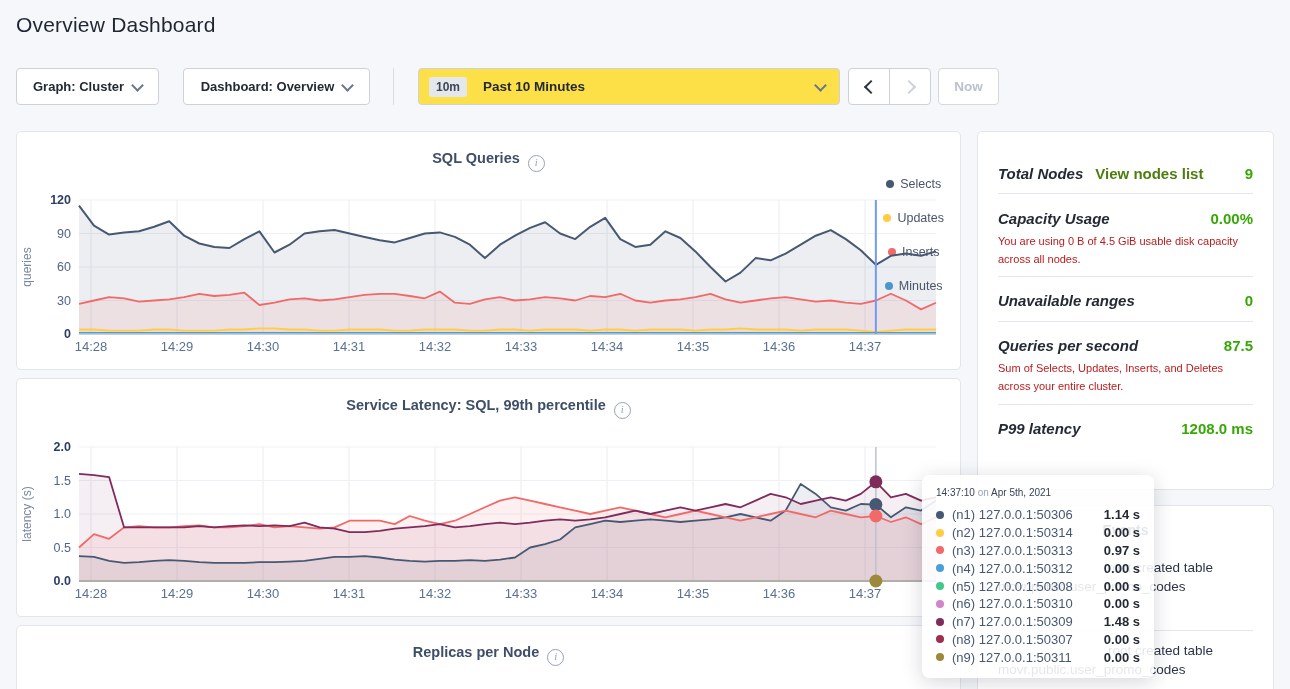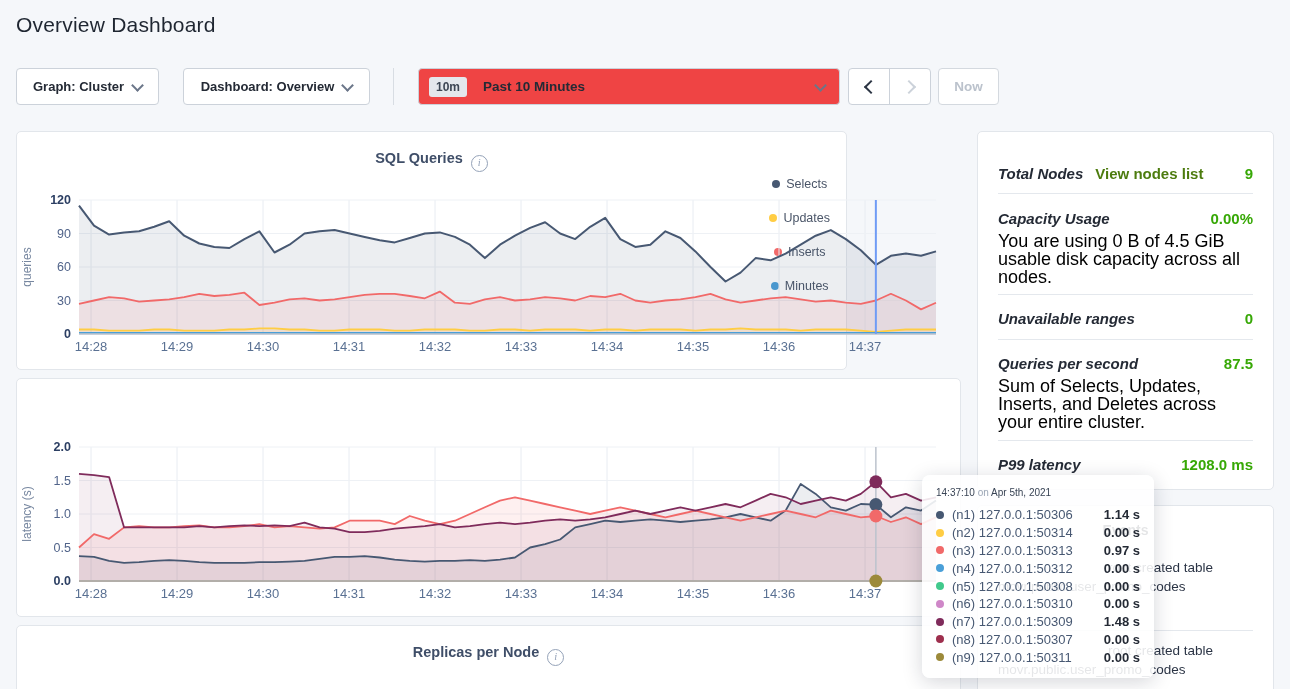--- a/index.html
+++ b/index.html
@@ -6,21 +6,21 @@
   body{
     width:1290px;height:689px;position:relative;overflow:hidden;
     background:#f5f7fa;font-family:"Liberation Sans",sans-serif;color:#242a35;
   }
   h1.page-title{position:absolute;left:16px;top:13px;margin:0;font-size:21px;font-weight:500;color:#1f2631;letter-spacing:.2px;}
   
   .btn{position:absolute;top:68px;height:37px;background:#fff;border:1px solid #ccd2da;border-radius:4px;
        display:flex;align-items:center;justify-content:center;gap:9px;font-size:13px;font-weight:700;color:#242a35;cursor:pointer;box-sizing:border-box;}
   .chev{display:inline-block;width:7px;height:7px;border-right:2px solid #6b7689;border-bottom:2px solid #6b7689;transform:rotate(45deg);margin-top:-3px;}
   .sep{position:absolute;left:393px;top:68px;width:1px;height:37px;background:#d8dde3;}
-  .timebox{position:absolute;left:418px;top:68px;width:422px;height:37px;background:#ef4444;border:1px solid #ccd2da;border-radius:4px;
+  .timebox{position:absolute;left:418px;top:68px;width:422px;height:37px;background:#fde047;border:1px solid #ccd2da;border-radius:4px;
        display:flex;align-items:center;box-sizing:border-box;padding:0 14px 0 10px;cursor:pointer;}
   .badge{background:#e4e7ec;color:#3d4654;font-size:12px;font-weight:700;border-radius:3px;padding:3px 7px;margin-right:16px;}
   .timelabel{font-size:13.5px;font-weight:700;color:#242a35;flex:1;text-align:left;}
   .arrowgroup{position:absolute;left:848px;top:68px;width:83px;height:37px;background:#fff;border:1px solid #ccd2da;border-radius:4px;display:flex;box-sizing:border-box;}
   .arrowcell{flex:1;display:flex;align-items:center;justify-content:center;cursor:pointer;}
   .arrowcell+.arrowcell{border-left:1px solid #ccd2da;}
   .chev-left{width:8px;height:8px;border-left:2.4px solid #2c3544;border-bottom:2.4px solid #2c3544;transform:rotate(45deg);margin-left:3px;}
   .chev-right{width:8px;height:8px;border-right:2.4px solid #ccd2da;border-top:2.4px solid #ccd2da;transform:rotate(45deg);margin-right:3px;}
   .now-btn{position:absolute;left:938px;top:68px;width:61px;height:37px;background:#fff;border:1px solid #d4d9df;border-radius:4px;
        display:flex;align-items:center;justify-content:center;font-size:13.5px;font-weight:700;color:#bbc2cc;box-sizing:border-box;cursor:default;}
@@ -39,21 +39,21 @@
   svg text.yt.b{font-weight:700;fill:#2c3f63;}
   svg text.yl{font-size:12px;fill:#7787a0;font-family:"Liberation Sans",sans-serif;}
   
   .summary-head{margin:18px 0 0;text-align:center;font-size:14px;font-weight:700;color:#242a35;}
   .sm-row{margin:0 20px;border-bottom:1px solid #e4e8ed;box-sizing:border-box;}
   .sm-row:last-child{border-bottom:none;}
   .sm-line{display:flex;align-items:baseline;}
   .sm-label{font-size:15px;font-weight:700;color:#242a35;font-style:italic;}
   .sm-link{font-size:15px;font-weight:700;color:#4d7c0f;margin-left:12px;text-decoration:none;cursor:pointer;}
   .sm-value{margin-left:auto;font-size:15px;font-weight:700;color:#37a806;}
-  .sm-desc{font-size:18px;line-height:18px;color:#000000;margin-top:5px;}
+  .sm-desc{font-size:11px;line-height:18px;color:#b91c1c;margin-top:5px;}
   
   .events-head{margin:16px 0 0;text-align:center;font-size:14px;font-weight:700;color:#242a35;}
   .ev-item{margin:0 20px;padding:10px 0 34px;border-bottom:1px solid #e4e8ed;font-size:13.5px;color:#2b3445;line-height:19px;}
   .ev-item:last-child{border-bottom:none;padding-bottom:8px;}
   .ev-item .l1{padding-left:110px;white-space:nowrap;}
   .ev-item .l2{white-space:nowrap;}
   
   .tooltip{position:absolute;left:922px;top:475px;width:232px;background:rgba(255,255,255,0.88);
        border-radius:8px;box-shadow:0 4px 20px rgba(20,30,50,0.18);padding:12px 14px 12px;z-index:50;box-sizing:border-box;}
   .tt-head{font-size:10px;color:#394455;margin-bottom:8px;}
@@ -83,21 +83,21 @@
 <div class="arrowgroup">
   <div class="arrowcell">
       <span class="chev-left"></span>
     </div>
   <div class="arrowcell">
       <span class="chev-right"></span>
     </div>
 </div>
 <div class="now-btn">Now</div>
 
-<div class="panel" style="left:16px;top:131px;width:831px;height:239px;text-decoration:underline;">
+<div class="panel" style="left:16px;top:131px;width:945px;height:239px;text-decoration:underline;">
   <div class="chart-title">
     <span>SQL Queries</span><span class="info-icon">i</span>
   </div>
   <div class="legend" id="legend-0">
       <div class="li">
         <span class="dot" style="background: rgb(71, 88, 114);"></span>
         <span>Selects</span>
       </div>
       <div class="li">
         <span class="dot" style="background: rgb(255, 205, 68);"></span>
@@ -149,20 +149,23 @@
       <polyline points="62.0,137.5 77.0,137.5 92.1,138.7 107.1,138.7 122.1,138.7 137.2,137.5 152.2,137.5 167.2,138.7 182.3,138.7 197.3,138.7 212.4,137.5 227.4,137.5 242.4,136.4 257.5,136.4 272.5,137.5 287.5,137.5 302.6,138.7 317.6,138.7 332.6,137.5 347.7,137.5 362.7,137.5 377.7,138.7 392.8,138.7 407.8,137.5 422.8,137.5 437.9,137.5 452.9,138.7 467.9,138.7 483.0,137.5 498.0,137.5 513.1,138.7 528.1,137.5 543.1,137.5 558.2,137.5 573.2,138.7 588.2,137.5 603.3,137.5 618.3,138.7 633.3,137.5 648.4,137.5 663.4,137.5 678.4,138.7 693.5,137.5 708.5,137.5 723.5,136.4 738.6,137.5 753.6,137.5 768.6,137.5 783.7,138.7 798.7,137.5 813.8,137.5 828.8,137.5 843.8,138.7 858.9,139.8 873.9,138.7 888.9,137.5 904.0,137.5 919.0,137.5" fill="none" stroke="#FFCD44" stroke-width="1.8" stroke-linejoin="round"></polyline>
       <polyline points="62.0,111.8 77.0,108.5 92.1,105.2 107.1,106.3 122.1,109.6 137.2,108.5 152.2,107.4 167.2,105.2 182.3,101.8 197.3,104.0 212.4,102.9 227.4,100.7 242.4,113.0 257.5,110.7 272.5,107.4 287.5,106.3 302.6,108.5 317.6,107.4 332.6,105.2 347.7,102.9 362.7,101.8 377.7,101.8 392.8,104.0 407.8,106.3 422.8,99.6 437.9,110.7 452.9,111.8 467.9,107.4 483.0,105.2 498.0,108.5 513.1,107.4 528.1,105.2 543.1,106.3 558.2,108.5 573.2,104.0 588.2,105.2 603.3,101.8 618.3,108.5 633.3,110.7 648.4,108.5 663.4,107.4 678.4,105.2 693.5,101.8 708.5,107.4 723.5,110.7 738.6,108.5 753.6,106.3 768.6,105.2 783.7,107.4 798.7,109.6 813.8,108.5 828.8,110.7 843.8,111.8 858.9,108.5 873.9,101.8 888.9,108.5 904.0,117.4 919.0,110.7" fill="none" stroke="#F16969" stroke-width="1.8" stroke-linejoin="round"></polyline>
       <polyline points="62.0,140.9 77.0,140.9 92.1,140.9 107.1,140.9 122.1,140.9 137.2,140.9 152.2,140.9 167.2,140.9 182.3,140.9 197.3,140.9 212.4,140.9 227.4,140.9 242.4,140.9 257.5,140.9 272.5,140.9 287.5,140.9 302.6,140.9 317.6,140.9 332.6,140.9 347.7,140.9 362.7,140.9 377.7,140.9 392.8,140.9 407.8,140.9 422.8,140.9 437.9,140.9 452.9,140.9 467.9,140.9 483.0,140.9 498.0,140.9 513.1,140.9 528.1,140.9 543.1,140.9 558.2,140.9 573.2,140.9 588.2,140.9 603.3,140.9 618.3,140.9 633.3,140.9 648.4,140.9 663.4,140.9 678.4,140.9 693.5,140.9 708.5,140.9 723.5,140.9 738.6,140.9 753.6,140.9 768.6,140.9 783.7,140.9 798.7,140.9 813.8,140.9 828.8,140.9 843.8,140.9 858.9,140.9 873.9,140.9 888.9,140.9 904.0,140.9 919.0,140.9" fill="none" stroke="#4A9FD8" stroke-width="1.6" stroke-linejoin="round"></polyline>
       <line x1="62" y1="142" x2="919" y2="142" stroke="#b9c0cb" stroke-width="1.3"></line>
       <line x1="858.859649122807" y1="8" x2="858.859649122807" y2="142" stroke="#6F9BF5" stroke-width="2"></line>
       <text x="14" y="75" class="yl" text-anchor="middle" transform="rotate(-90 14 75)">queries</text>
     </svg>
 </div>
 
 <div class="panel" style="left:16px;top:378px;width:945px;height:239px;">
+  <div class="chart-title">
+    <span>Service Latency: SQL, 99th percentile</span><span class="info-icon">i</span>
+  </div>
   <svg class="chart" id="chart-1" width="945" height="175">
       <line x1="74" y1="8" x2="74" y2="142" stroke="#e8ecf2" stroke-width="1"></line>
       <text x="74" y="159" text-anchor="middle" class="xt">14:28</text>
       <line x1="160" y1="8" x2="160" y2="142" stroke="#e8ecf2" stroke-width="1"></line>
       <text x="160" y="159" text-anchor="middle" class="xt">14:29</text>
       <line x1="246" y1="8" x2="246" y2="142" stroke="#e8ecf2" stroke-width="1"></line>
       <text x="246" y="159" text-anchor="middle" class="xt">14:30</text>
       <line x1="332" y1="8" x2="332" y2="142" stroke="#e8ecf2" stroke-width="1"></line>
       <text x="332" y="159" text-anchor="middle" class="xt">14:31</text>
       <line x1="418" y1="8" x2="418" y2="142" stroke="#e8ecf2" stroke-width="1"></line>

